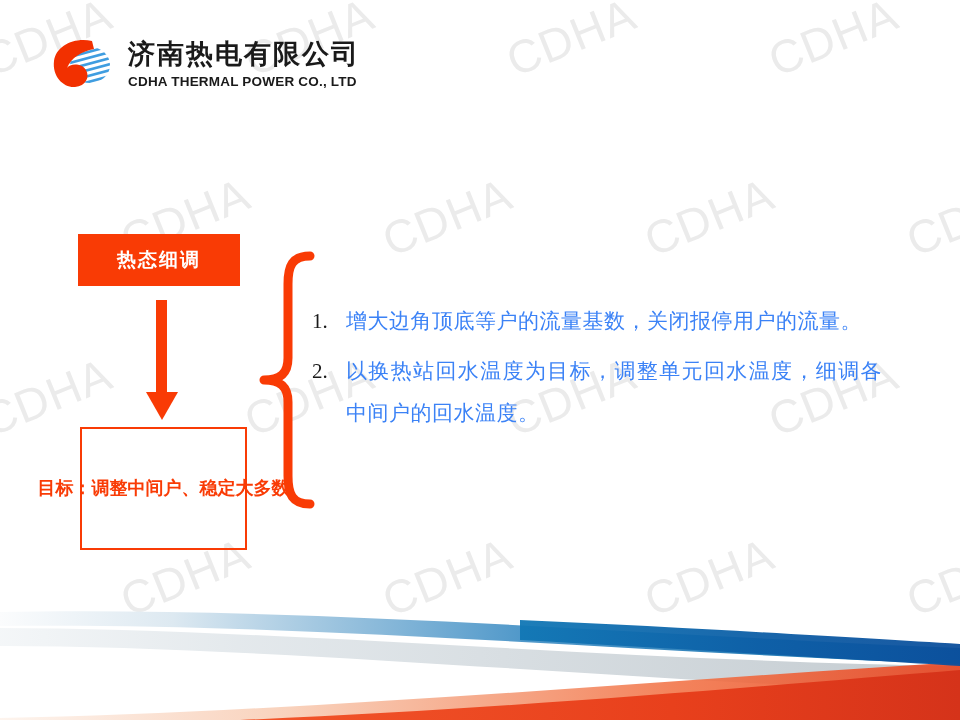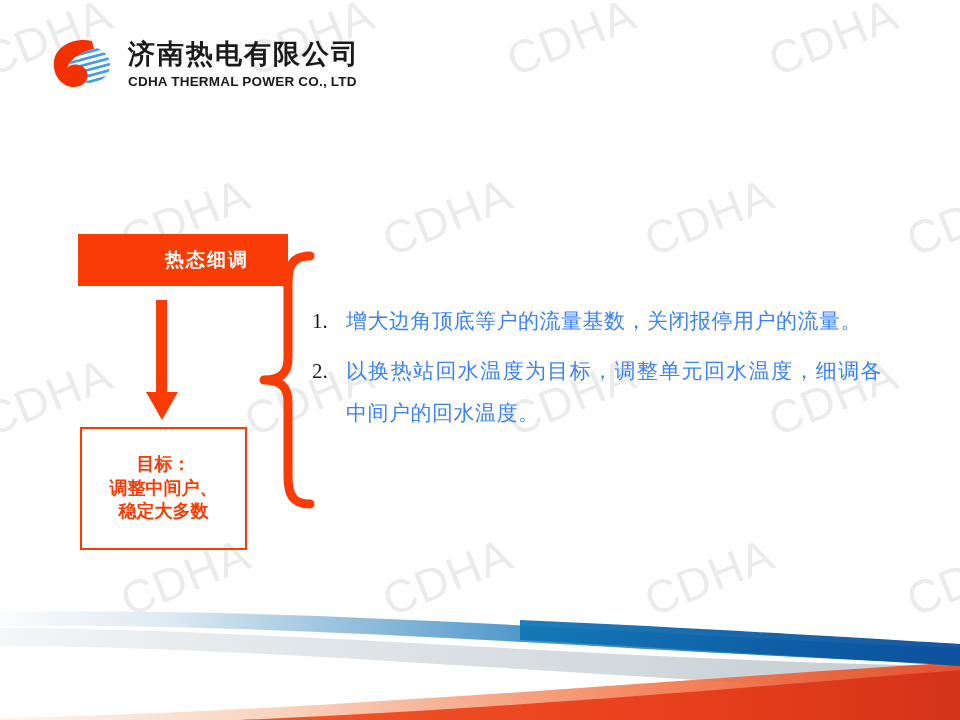--- a/index.html
+++ b/index.html
@@ -97,41 +97,40 @@
     position: absolute;
     left: 78px;
     top: 234px;
     width: 162px;
     height: 52px;
     background: #f93b05;
     z-index: 5;
     display: flex;
     align-items: center;
     justify-content: center;
-    padding-left: 48px;
   }
   #box-hot-tune-label {
     font-family: "Liberation Serif", serif;
     font-size: 19px;
     font-weight: 700;
     color: #ffffff;
     letter-spacing: 2px;
   }
 
   #box-goal {
     position: absolute;
     left: 80px;
     top: 427px;
     width: 163px;
     height: 119px;
     border: 2.5px solid #f93b05;
     background: transparent;
     z-index: 5;
     display: flex;
-    flex-direction: column;
+    flex-direction: row;
     align-items: center;
     justify-content: center;
   }
   #box-goal .goal-line {
     font-family: "Liberation Serif", serif;
     font-size: 18px;
     font-weight: 700;
     color: #f93b05;
     line-height: 1.3;
     white-space: nowrap;

